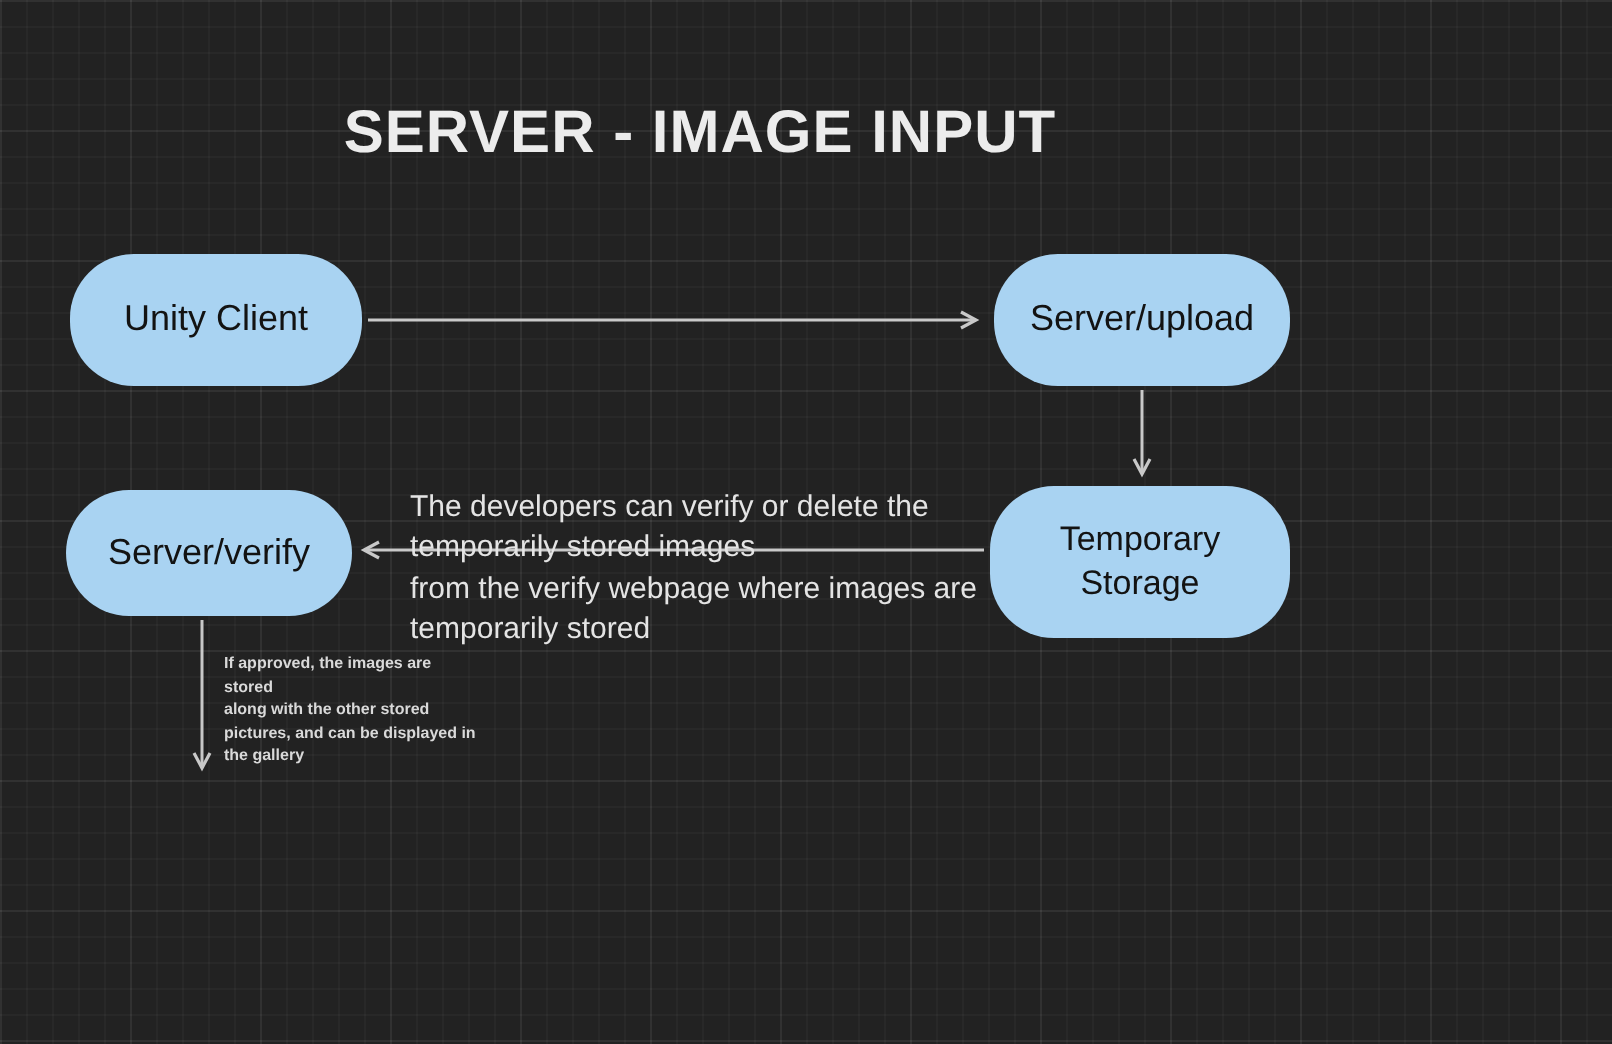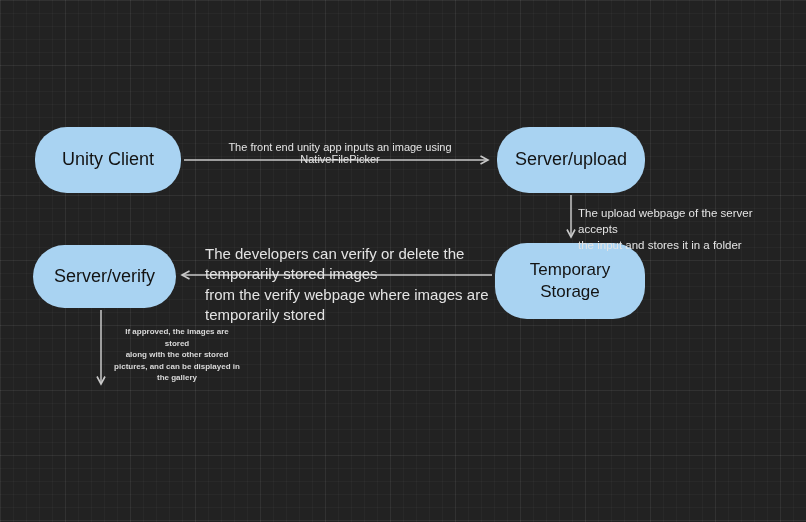--- a/index.html
+++ b/index.html
@@ -75,28 +75,28 @@
     left: 205px; top: 244px; width: 300px;
     font-size: 15px;
     line-height: 1.35;
   }
   .edge-label-4 {
     left: 112px; top: 326px; width: 130px;
     font-size: 8px;
     font-weight: 600;
     line-height: 1.45;
     color: #d9d9d9;
-    text-align: center;
   }
 </style>
 </head>
 <body>
 
 <div class="canvas">
 
+  <div class="diagram-title">SERVER - IMAGE INPUT</div>
 
   <svg class="edges-svg" viewBox="0 0 806 522" xmlns="http://www.w3.org/2000/svg">
     <defs>
       <marker id="arrowhead" markerWidth="12" markerHeight="12" refX="8.5" refY="5" orient="auto" markerUnits="userSpaceOnUse">
         <path d="M1,1 L8.5,5 L1,9" fill="none" stroke="#c9c9c9" stroke-width="1.6"></path>
       </marker>
     </defs>
     <line x1="184" y1="160" x2="488" y2="160" stroke="#c9c9c9" stroke-width="1.5" marker-end="url(#arrowhead)"></line>
     <line x1="571" y1="195" x2="571" y2="237" stroke="#c9c9c9" stroke-width="1.5" marker-end="url(#arrowhead)"></line>
     <line x1="492" y1="275" x2="182" y2="275" stroke="#c9c9c9" stroke-width="1.5" marker-end="url(#arrowhead)"></line>
@@ -105,24 +105,21 @@
 
   <div class="node node-unity-client">Unity Client</div>
 
   <div class="node node-server-upload">Server/upload</div>
 
   <div class="node node-temp-storage">Temporary Storage</div>
 
   <div class="node node-server-verify">Server/verify</div>
 
 
-  <div class="edge-label edge-label-1">The front end unity app inputs an image using NativeFilePicker</div>
 
-  <div class="edge-label edge-label-2">The upload webpage of the server accepts
-the input and stores it in a folder</div>
 
   <div class="edge-label edge-label-3">The developers can verify or delete the temporarily stored images
 from the verify webpage where images are temporarily stored</div>
 
   <div class="edge-label edge-label-4">If approved, the images are stored
 along with the other stored
 pictures, and can be displayed in
 the gallery</div>
 
 </div>

